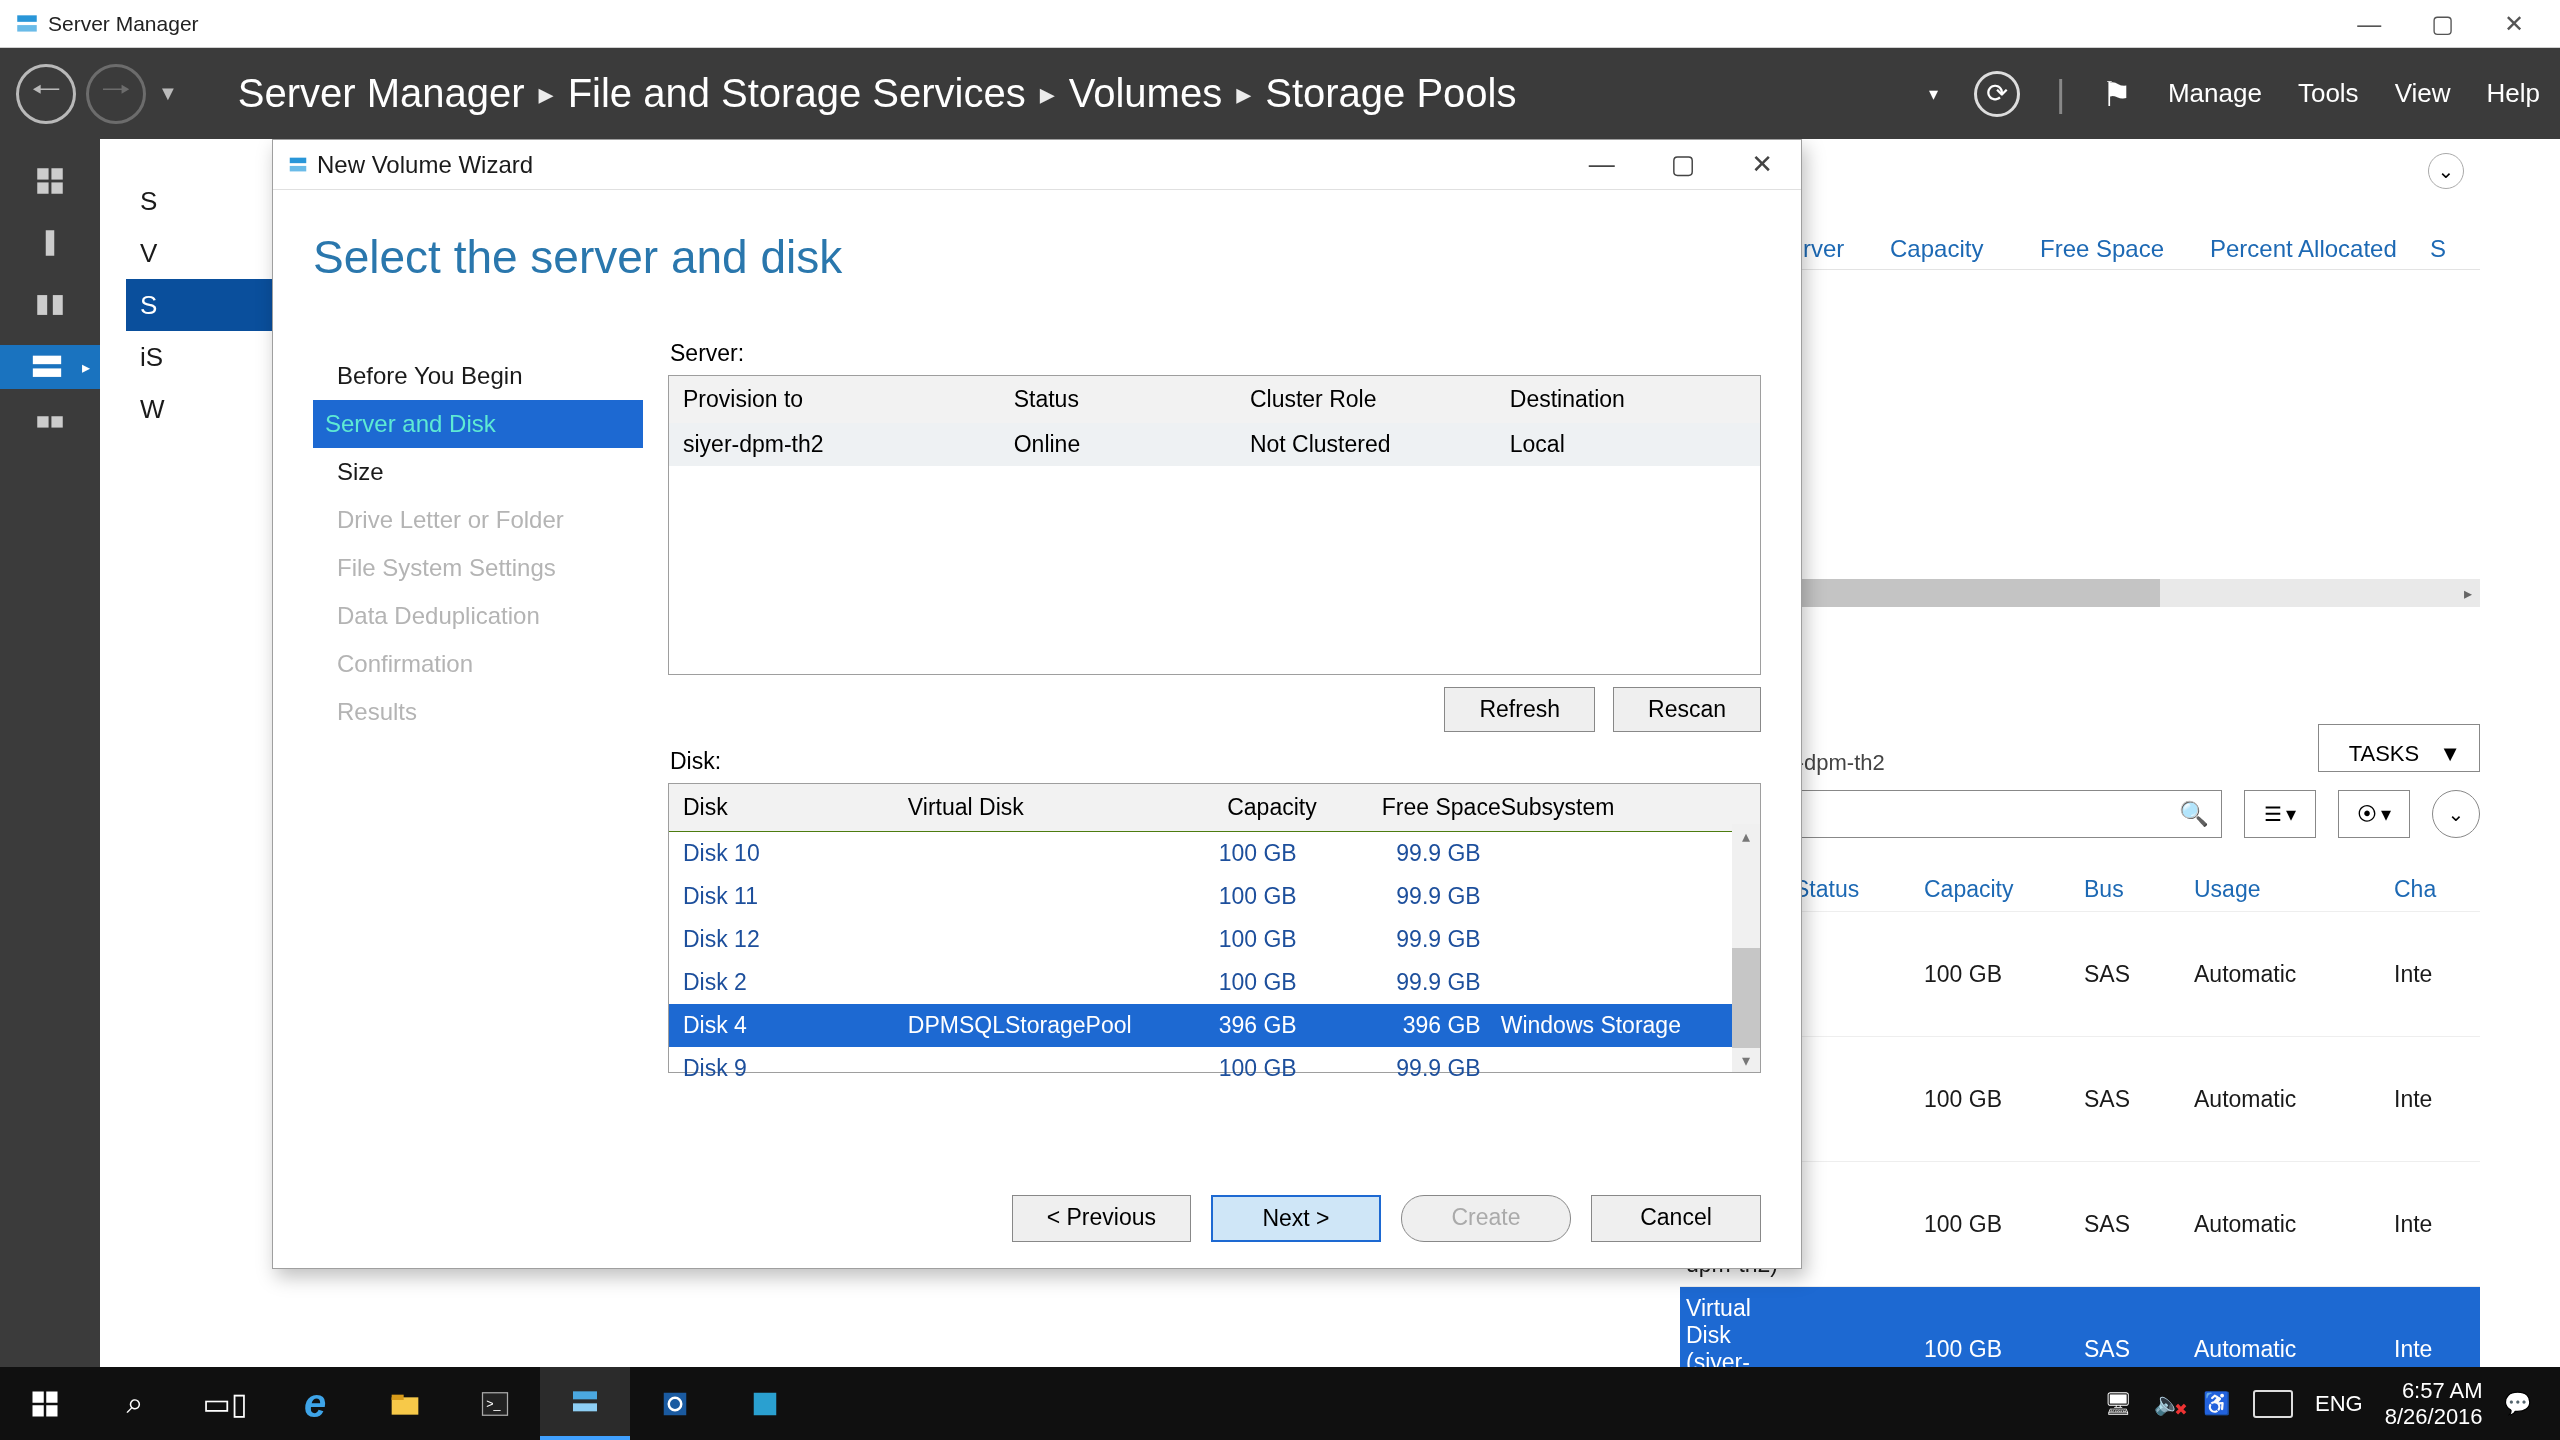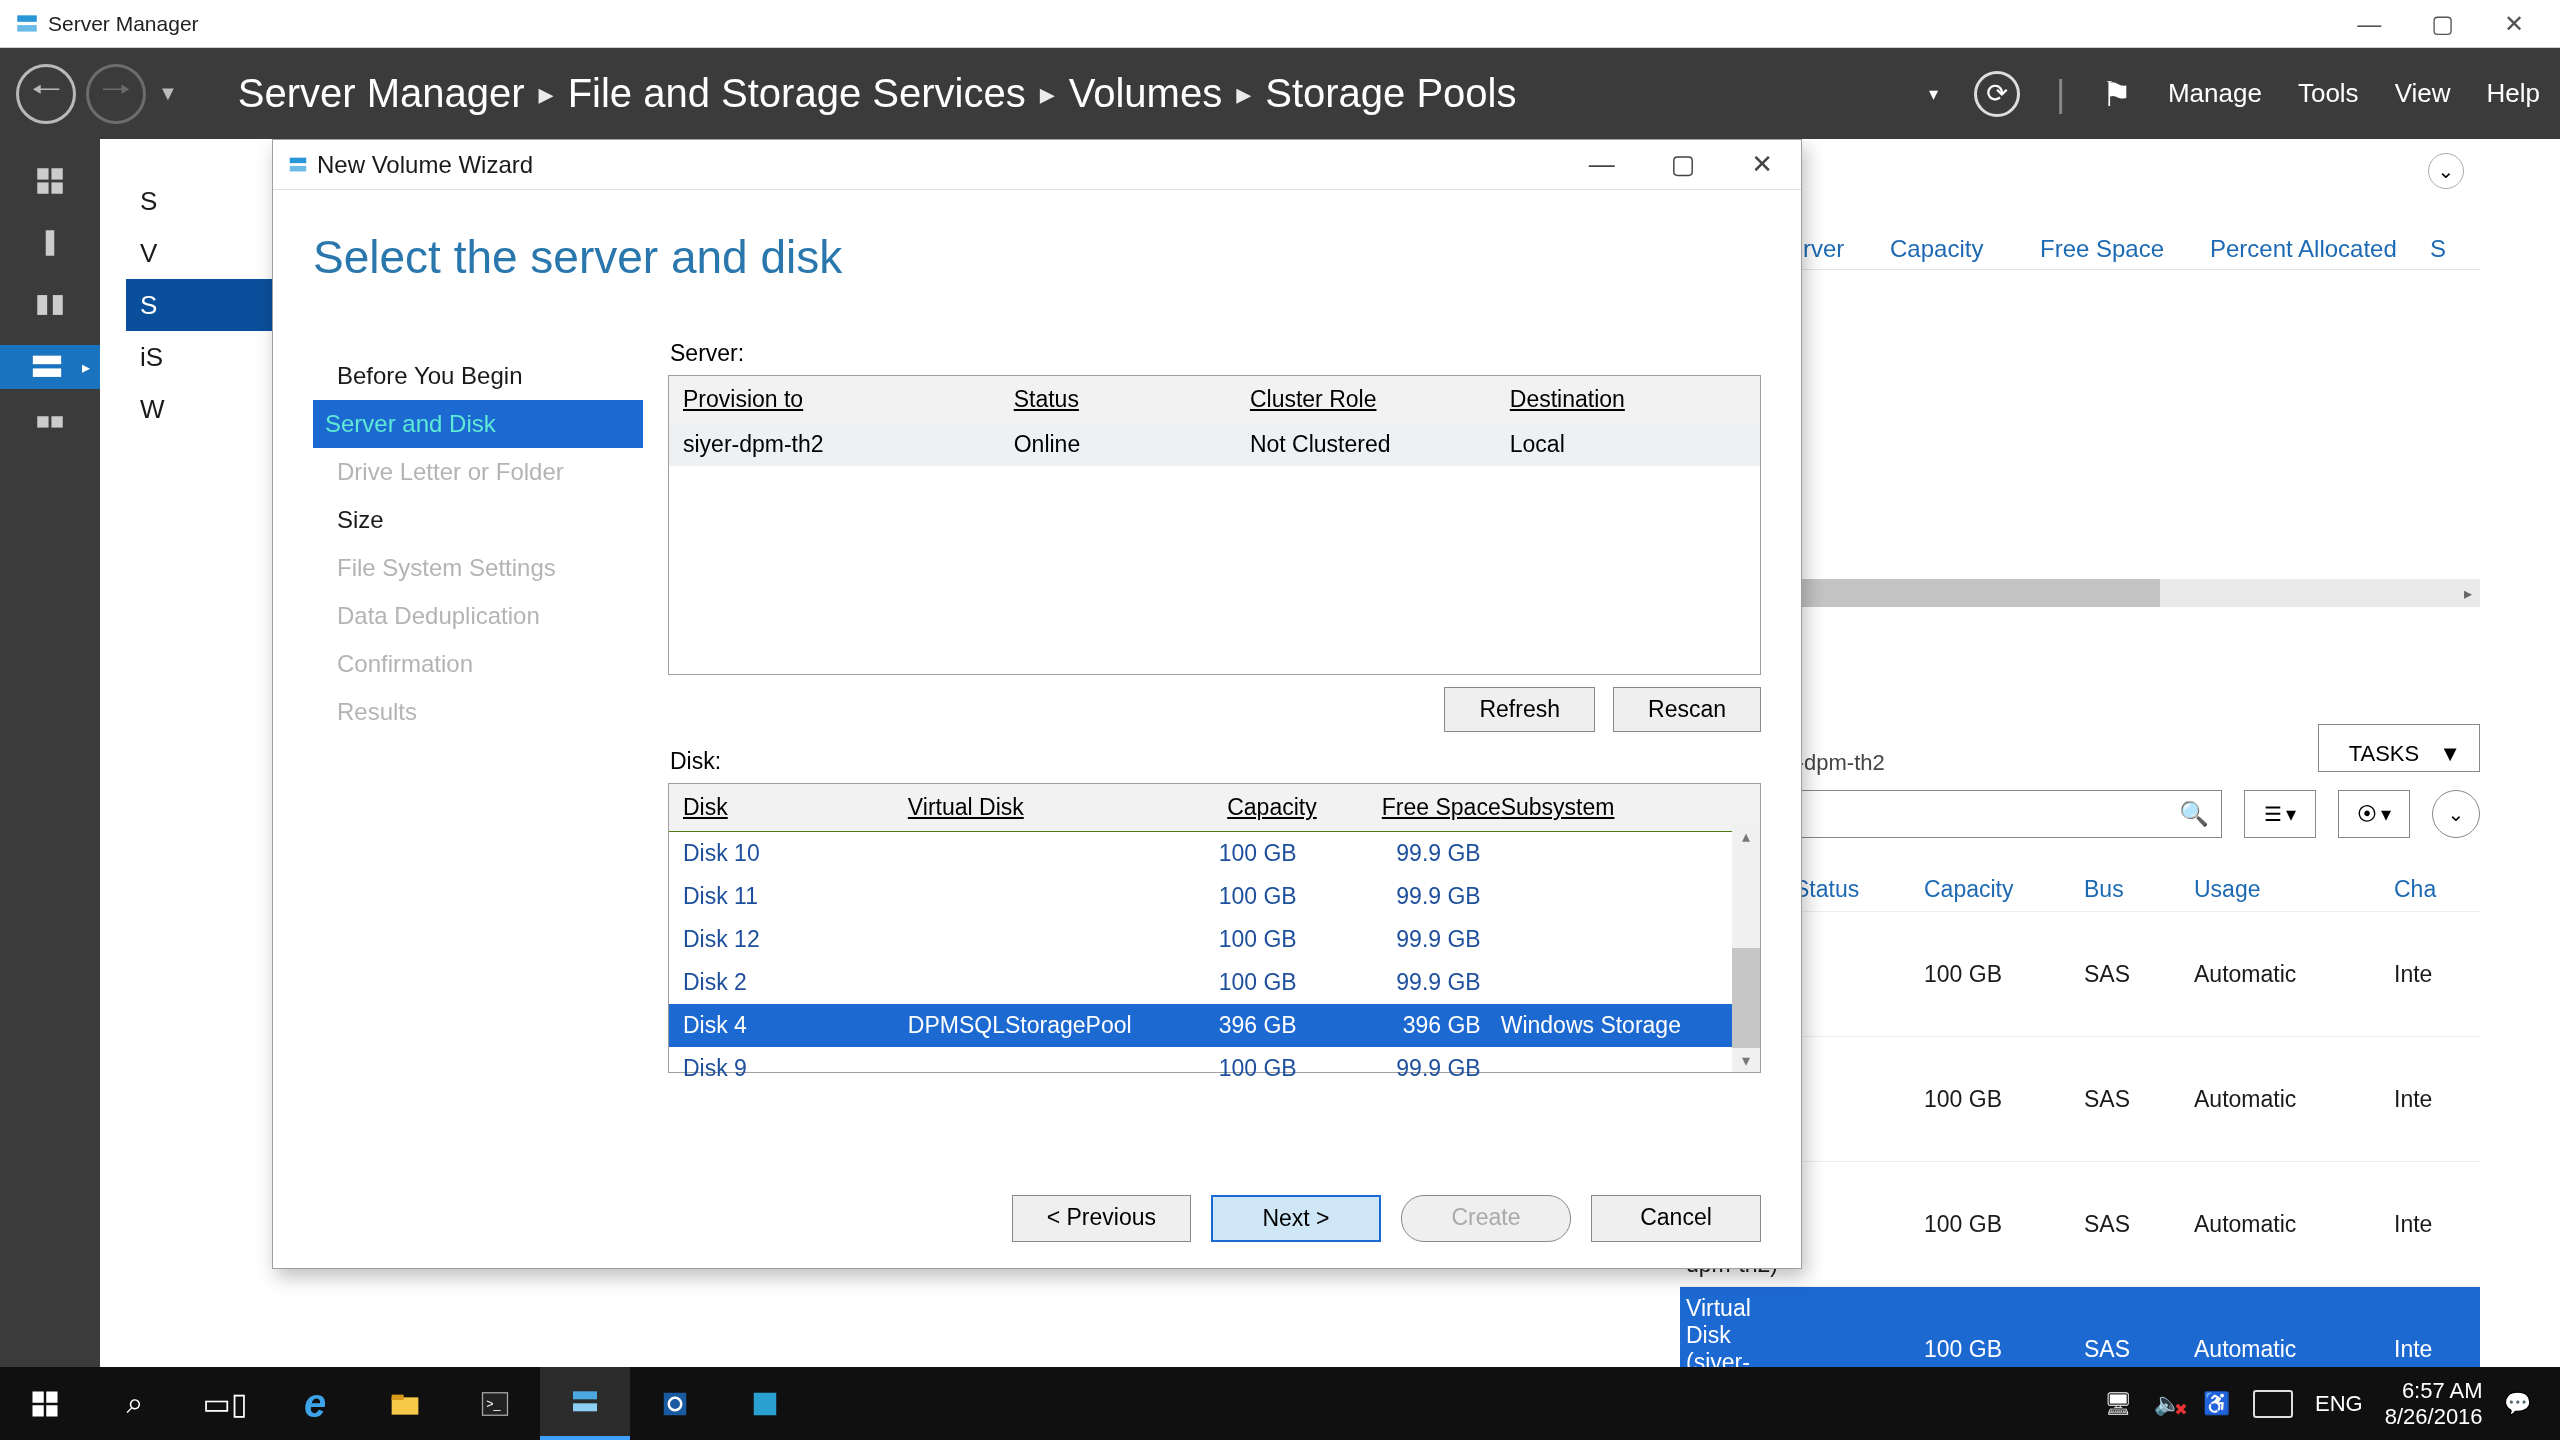--- a/index.html
+++ b/index.html
@@ -89,21 +89,21 @@
 
   .wizbody { display:flex; padding: 56px 40px 0 40px; gap: 25px;}
   .steps { width: 330px; padding-top:12px;}
   .steps .step { font-size:24px; padding:10px 0 10px 24px; color:#1a1a1a;cursor:pointer;}
   .steps .step.sel { background:#1d69d2; color:#5eead4;padding-left:12px;}
   .steps .step.dis { color:#b4b4b4; cursor:default;}
 
   .wizmain { flex:1;}
   .lbl { font-size:23px; margin:0 0 8px 2px;}
   .grid { border:1px solid #9e9e9e; font-size:23px;}
-  .grid .hdr { background:#f2f2f2; display:grid; padding:10px 14px;text-decoration:underline; }
+  .grid .hdr { background:#f2f2f2; display:grid; padding:10px 14px; }
   .grid .row { display:grid; padding:8px 14px;}
   .servergrid .hdr, .servergrid .row { grid-template-columns: 1.4fr 1fr 1.1fr 1fr;}
   .servergrid { height:300px;}
   .servergrid .row { background:#eef1f3;}
   .btnrow { display:flex; justify-content:flex-end; gap:18px; margin:12px 0 16px 0;}
   .btn { border:1px solid #888; background:#efefef; font-size:23px; padding:8px 34px; cursor:pointer;}
 
   .diskgrid { height:290px; position:relative;}
   .diskgrid .bodywrap { position:relative; overflow:hidden; height:250px;}
   .diskgrid .hdr, .diskgrid .row { grid-template-columns: 1.1fr 1.2fr .8fr .9fr 1.2fr; }
@@ -318,22 +318,22 @@
           <span>▢</span>
           <span>✕</span>
         </div>
       </div>
       <h1>Select the server and disk</h1>
 
       <div class="wizbody">
         <div class="steps" id="wizsteps">
             <div class="step ">Before You Begin</div>
             <div class="step sel">Server and Disk</div>
+            <div class="step ">Size</div>
             <div class="step dis">Drive Letter or Folder</div>
-            <div class="step ">Size</div>
             <div class="step dis">File System Settings</div>
             <div class="step dis">Data Deduplication</div>
             <div class="step dis">Confirmation</div>
             <div class="step dis">Results</div>
           </div>
 
         <div class="wizmain">
           <div class="lbl">Server:</div>
           <div class="grid servergrid">
             <div class="hdr">

